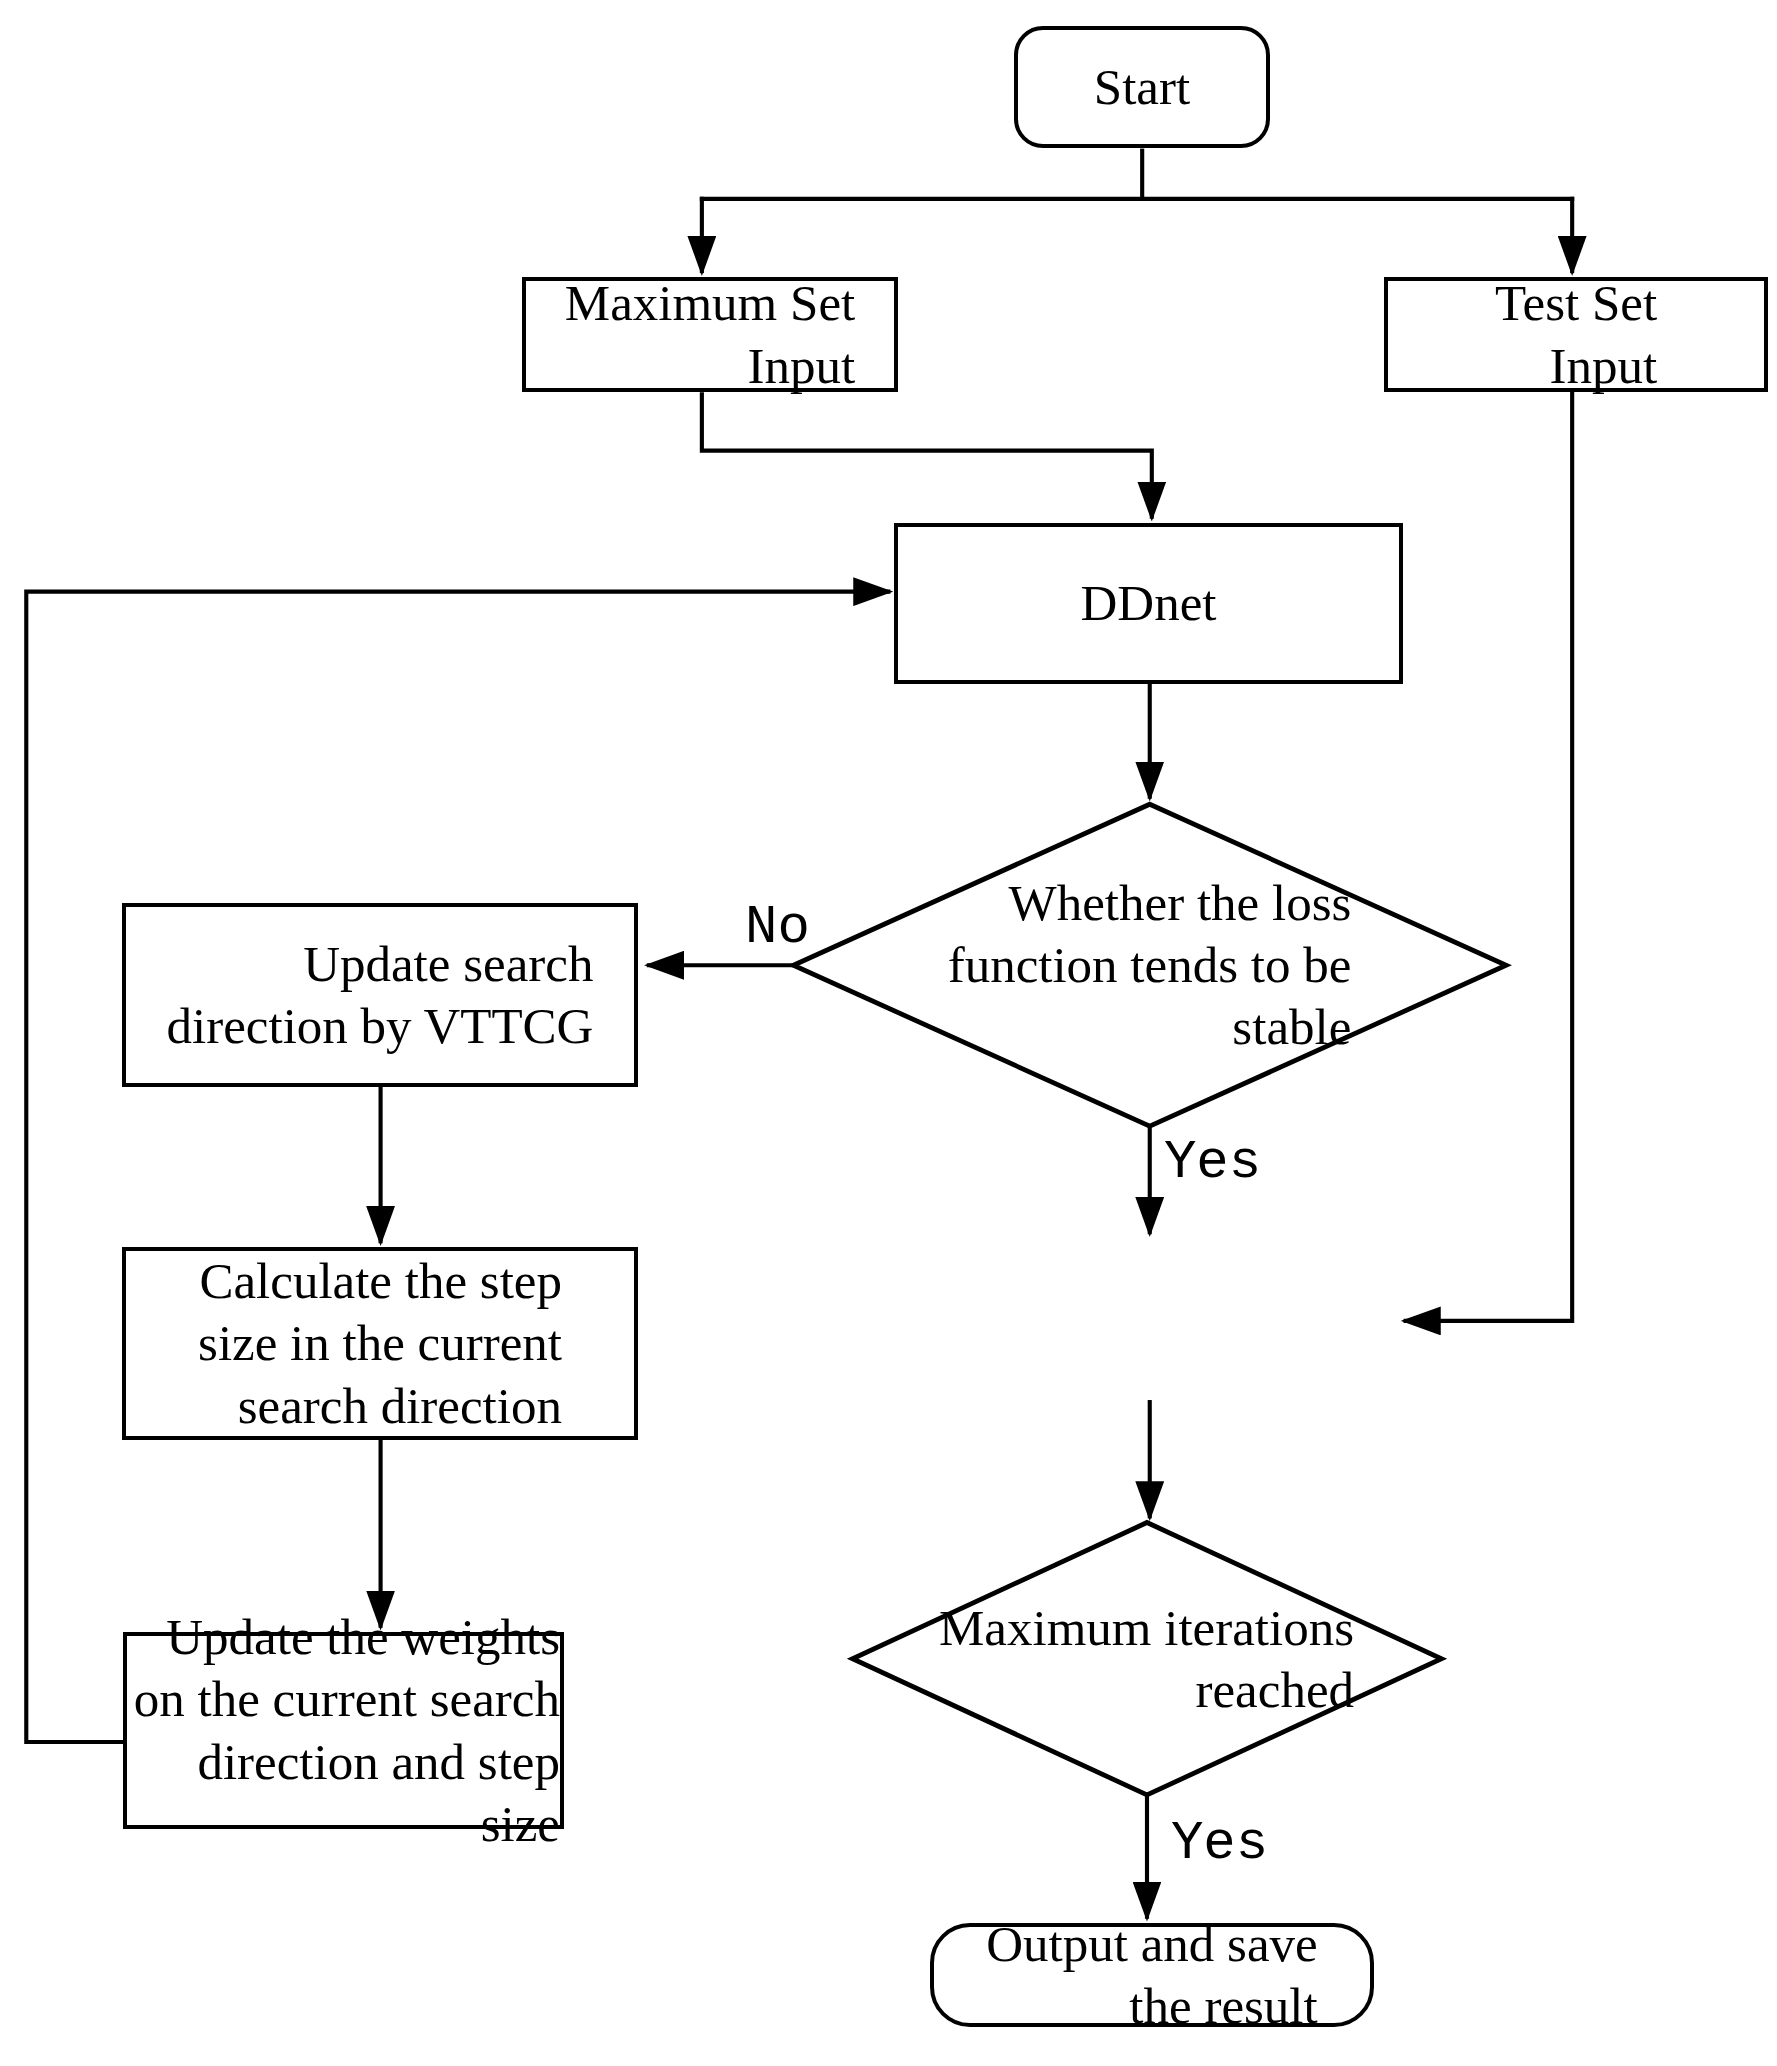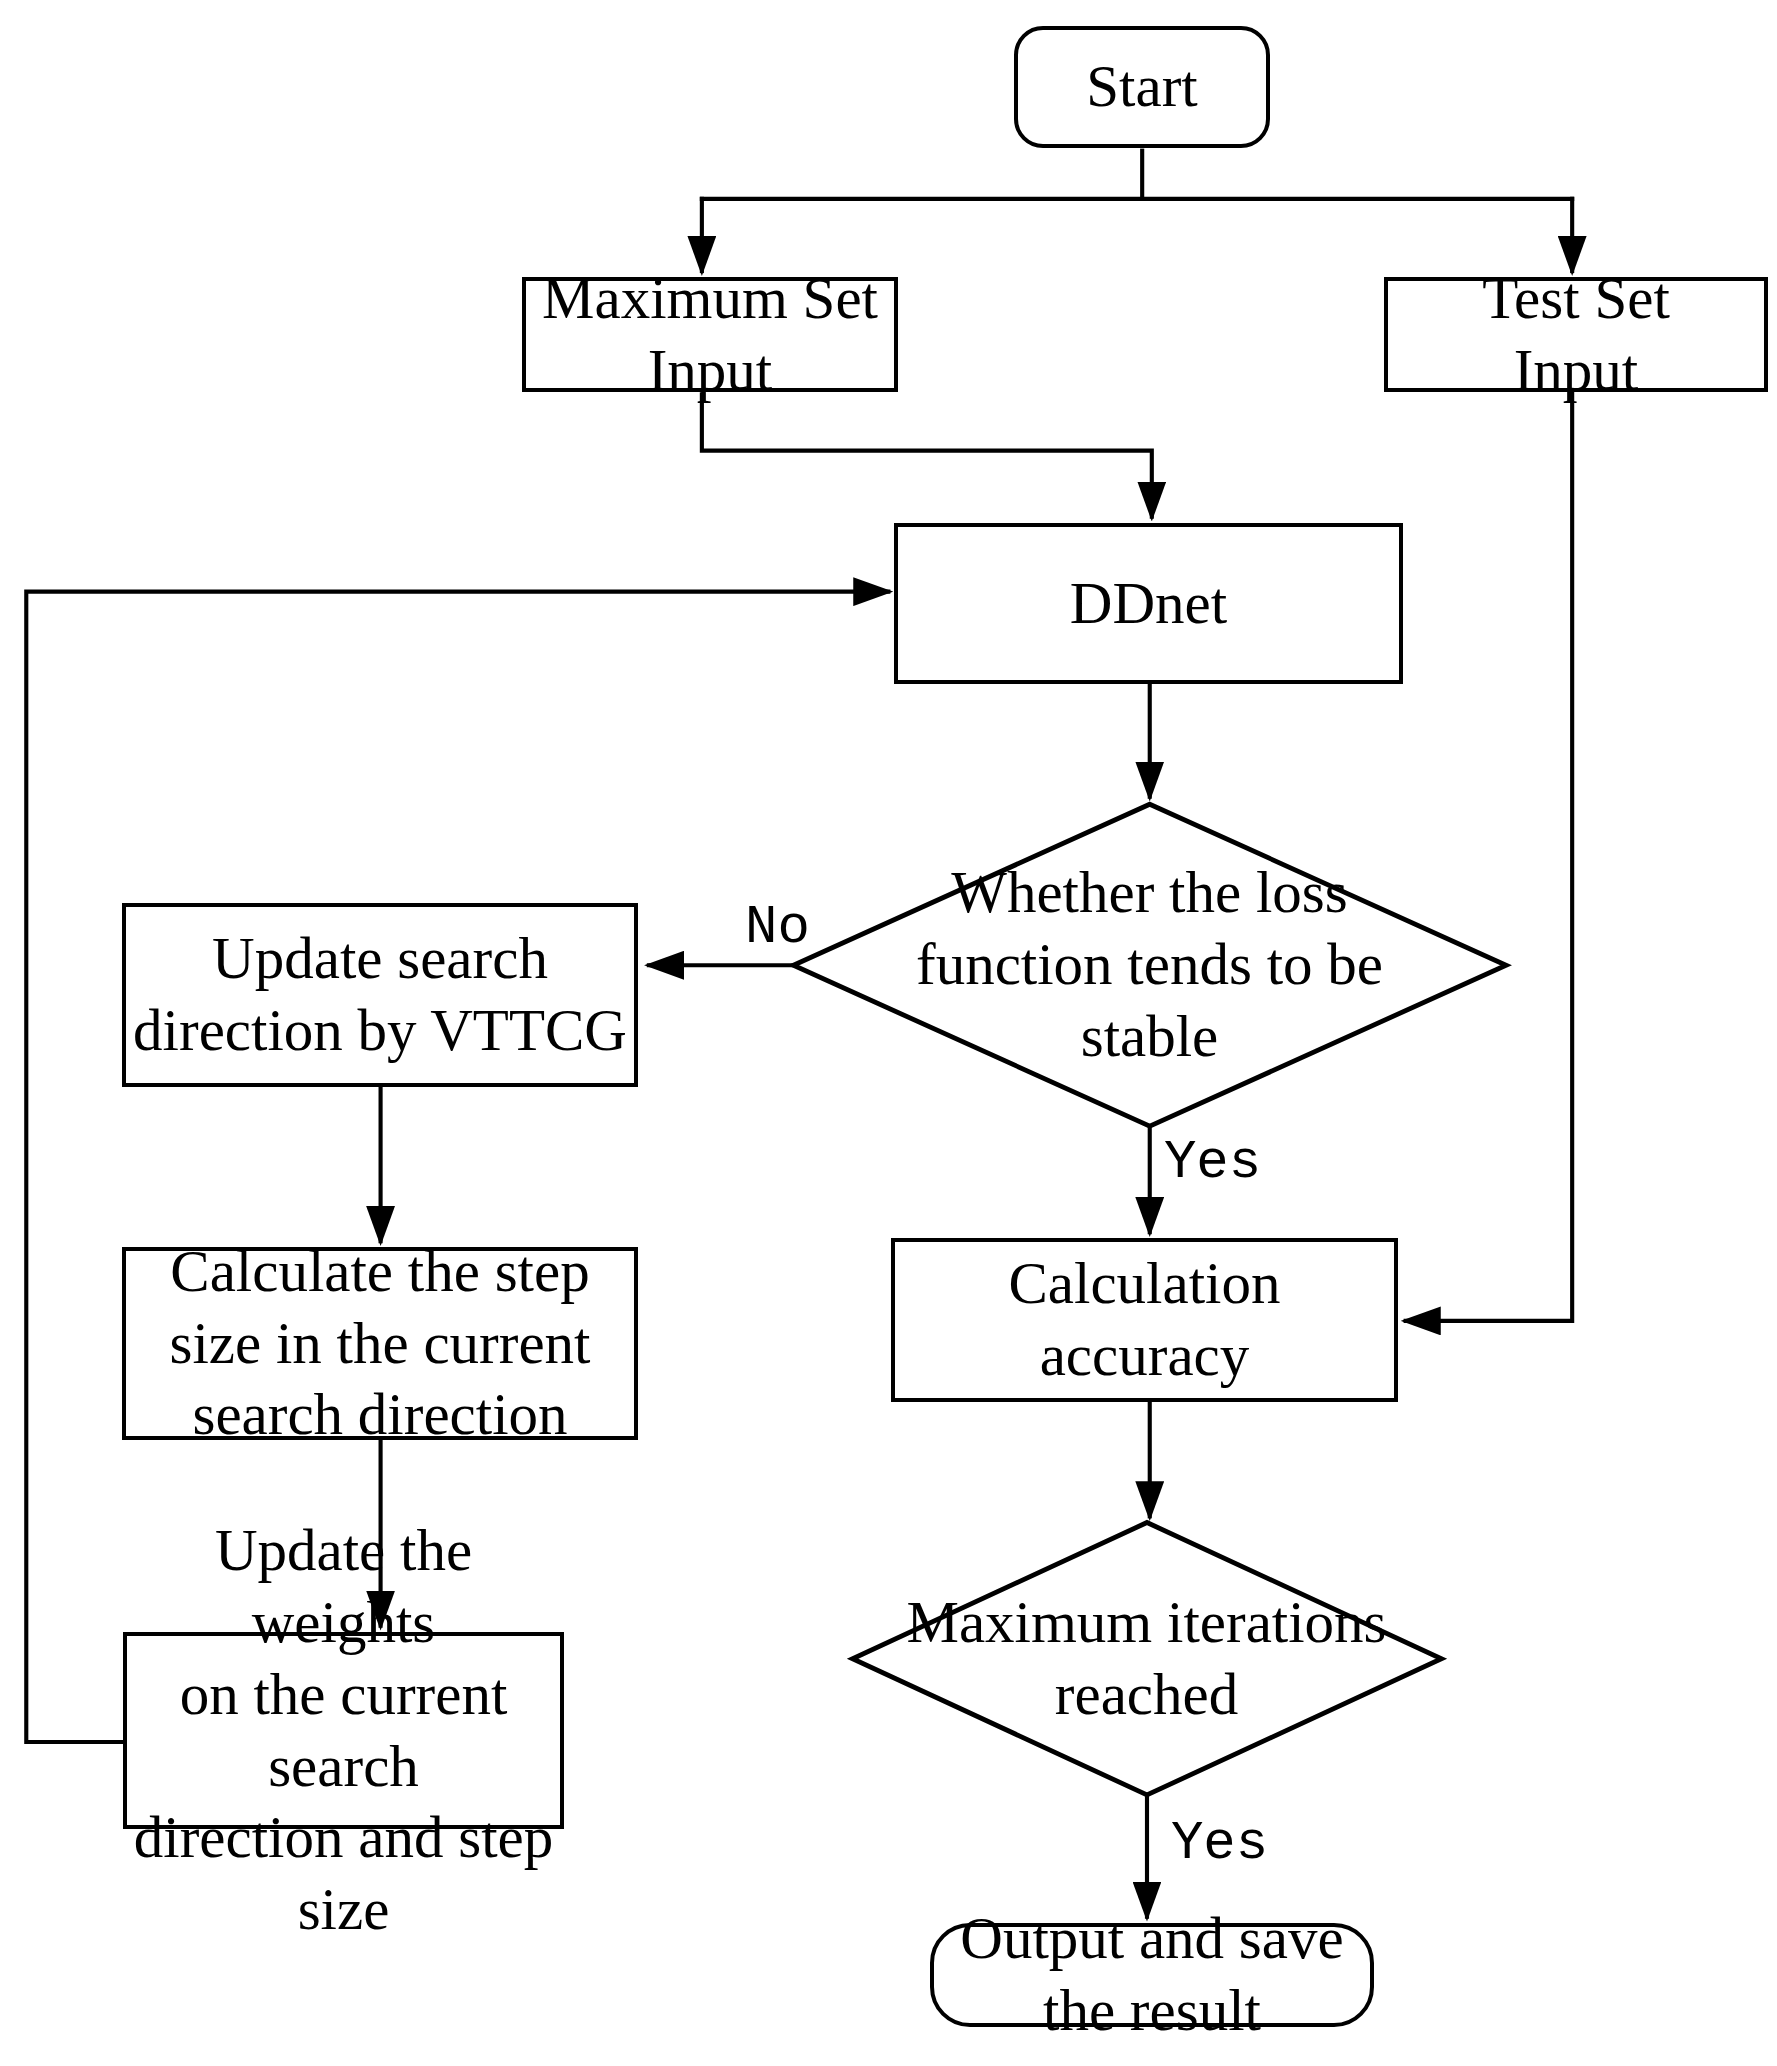--- a/index.html
+++ b/index.html
@@ -43,22 +43,23 @@
     background: #ffffff;
   }
   .rect {
     border: 4.8px solid #000000;
   }
   .terminator {
     border: 4.8px solid #000000;
   }
   .node-label {
     white-space: pre-line;
-    font-size: 59px;
+    font-size: 51px;
     line-height: 1.22;
+    text-align: right;
   }
   .decision-label {
     position: absolute;
     box-sizing: border-box;
     display: flex;
     align-items: center;
     justify-content: center;
     text-align: center;
     background: transparent;
   }
@@ -149,24 +150,20 @@
 size in the current
 search direction</span>
   </div>
 
   <div class="node rect" style="left:123px; top:1632px; width:441px; height:197px;">
     <span class="node-label">Update the weights
 on the current search
 direction and step size</span>
   </div>
 
-  <div class="node rect" style="left:891px; top:1238px; width:507px; height:164px;">
-    <span class="node-label">Calculation
-accuracy</span>
-  </div>
 
   <div class="decision-label" style="left:885px; top:1595px; width:523px; height:128px;">
     <span class="node-label">Maximum iterations
 reached</span>
   </div>
 
   <div class="node terminator" style="left:930px; top:1923px; width:444px; height:104px; border-radius:40px;">
     <span class="node-label">Output and save
 the result</span>
   </div>

